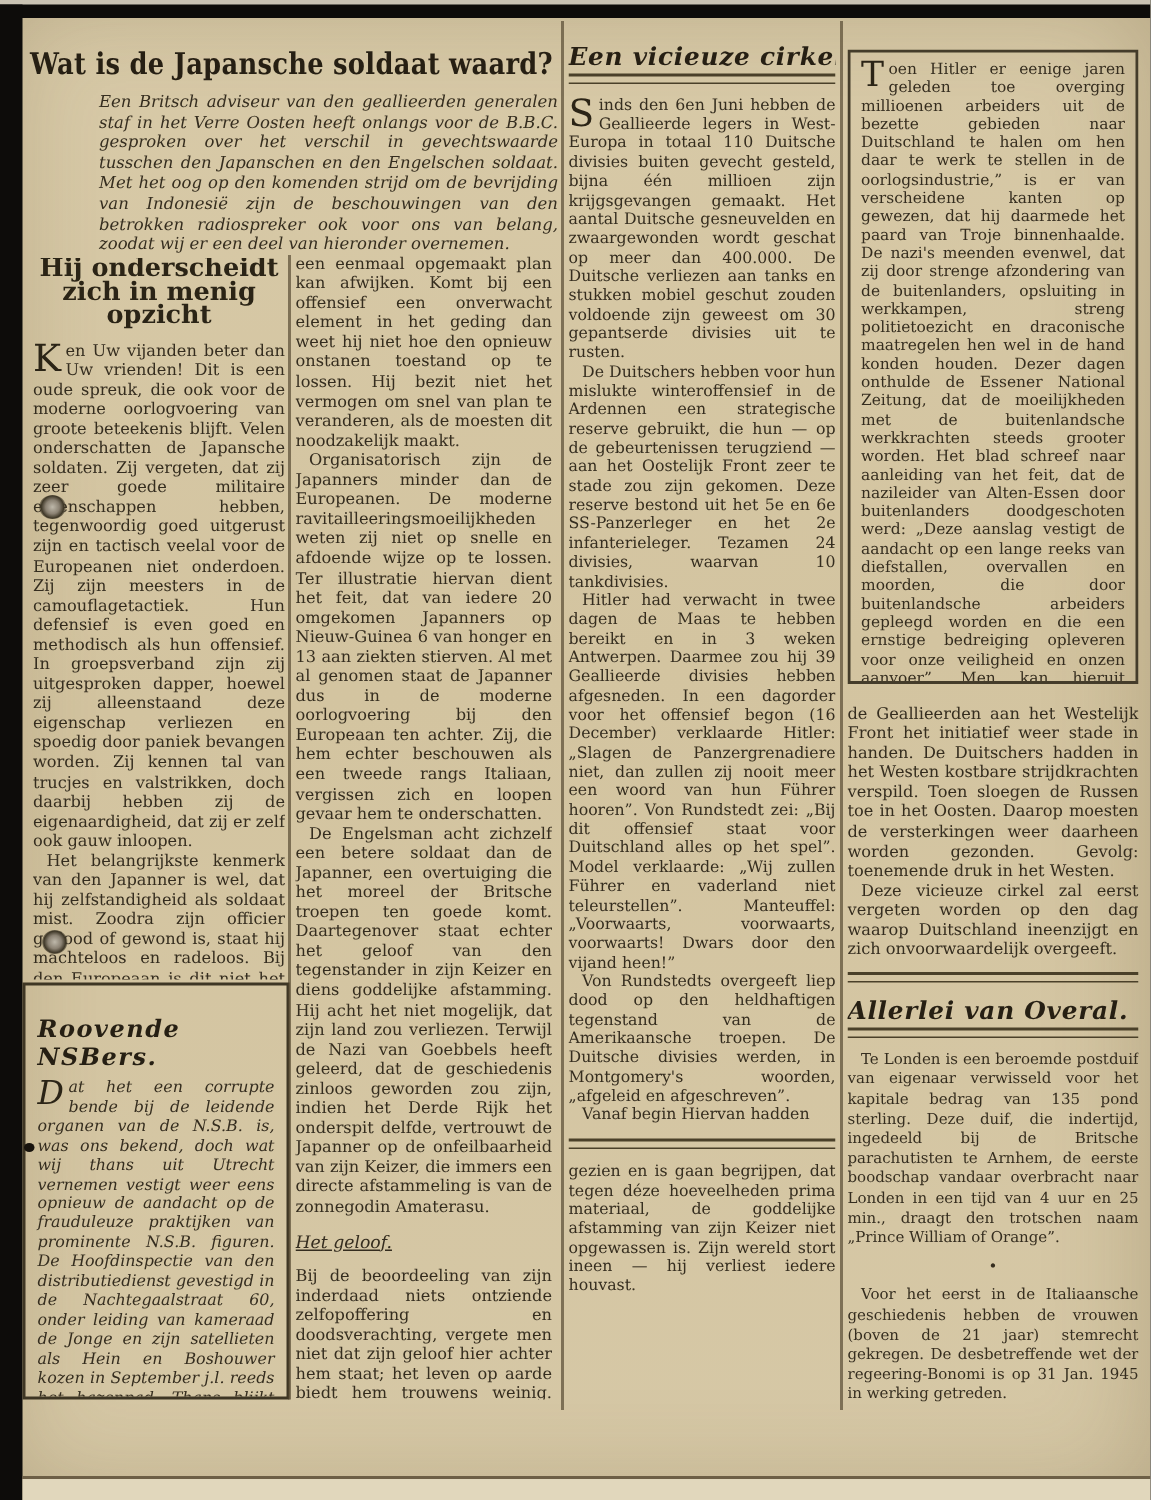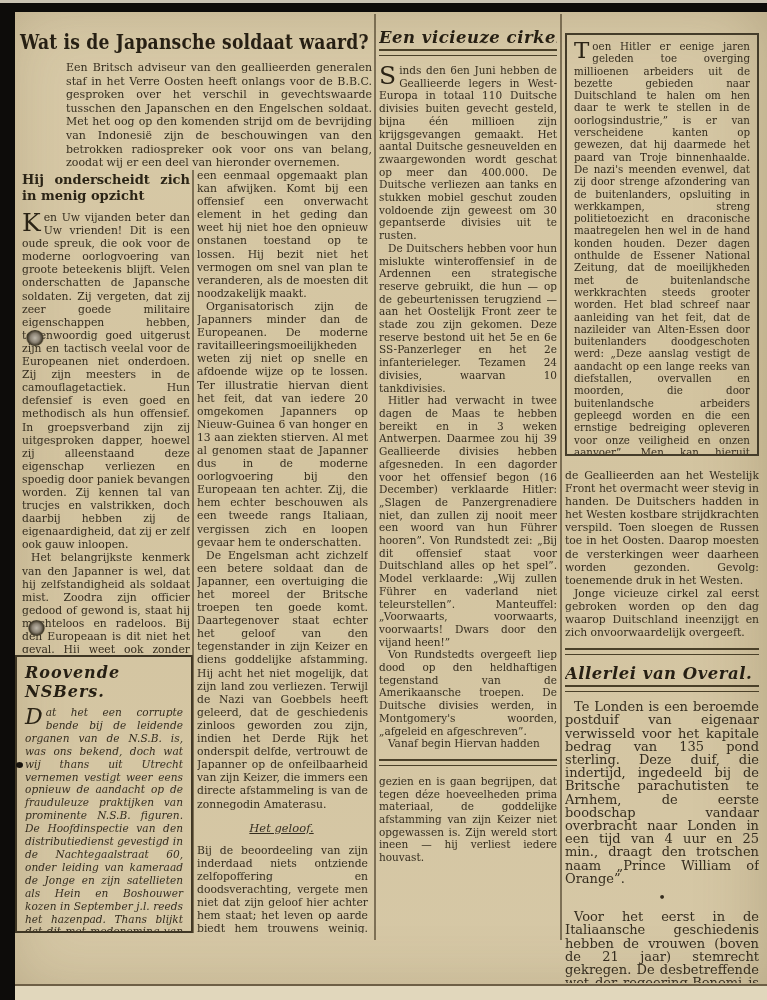--- a/index.html
+++ b/index.html
@@ -21,57 +21,57 @@
 
   .bottom-rule { position:absolute; left:15px; top:984px; width:752px; height:2px; background:#6d5f46; }
   .bottom-light { position:absolute; left:15px; top:986px; width:752px; height:14px; background:#e1d7bc; }
 
   .headline-block { position:absolute; left:20px; top:30px; width:352px; }
   .headline {
     font-size:20px; font-weight:bold; color:#261f13; white-space:nowrap;
     transform:scaleX(.86); transform-origin:0 50%; letter-spacing:.2px; margin:0;
   }
   .intro {
-    margin:7px 0 0 46px; width:306px; 
+    margin:7px 0 0 46px; width:306px; font-style:italic;
     font-size:11px; line-height:13.6px; text-align:justify;
   }
 
   .col { position:absolute; overflow:hidden; text-align:justify; }
   .col p { margin:0; font-size:10.8px; line-height:13.1px; }
   .col p + p { text-indent:9px; }
   .col1 { left:22px; top:172px; width:168px; height:481px; }
   .col2 { left:197px; top:169px; width:171px; height:764px; }
   .col3 { left:379px; top:28px; width:178px; height:910px; }
   .col3 p { font-size:10.5px; line-height:12.7px; }
   .col4 { left:565px; top:33px; width:194px; height:950px; }
 
   .subhead {
-    font-weight:bold; font-size:13px; line-height:15.5px;
+    text-align:center; font-weight:bold; font-size:17px; line-height:15.5px;
     margin:0 0 8px 0; color:#2b2416;
   }
   .dropcap { float:left; font-size:25px; line-height:21px; padding:1px 3px 0 0; color:#2b2416; }
 
-  .boxed { border:2.5px solid #3e3624; padding:6px 8px; box-sizing:border-box; overflow:hidden; }
+  .boxed { border:2.5px solid #3e3624; padding:19px 8px; box-sizing:border-box; overflow:hidden; }
   .nsb-box { position:absolute; left:15px; top:655px; width:178px; height:278px; }
   .nsb-title { font-weight:bold; font-style:italic; font-size:16px; letter-spacing:1px; margin:0 0 5px 0; color:#261f13; }
   .nsb-text { font-style:italic; font-size:10.6px; line-height:12.9px; text-align:justify; margin:0; }
   .nsb-text .dropcap { font-size:22px; line-height:19px; font-style:italic; }
 
   .sec-title { font-weight:bold; font-style:italic; font-size:16.5px; letter-spacing:.5px; margin:0 0 2px 0; color:#261f13; white-space:nowrap; }
   .double-rule { height:4px; border-top:2px solid #4a4029; border-bottom:1px solid #4a4029; margin:0 0 8px 0; }
   .mid-divider { height:4px; border-top:2px solid #4a4029; border-bottom:1px solid #4a4029; margin:9px 0; }
 
   .troje-box { border:2px solid #443c2a; padding:5px 7px 4px; box-sizing:border-box; height:423px; overflow:hidden; margin-bottom:13px; }
   .troje-title { font-weight:bold; font-style:italic; font-size:15px; letter-spacing:1px; margin:0 0 3px 0; color:#261f13; white-space:nowrap; }
   .troje-box p { font-size:10.3px; line-height:12.3px; }
   .troje-box .dropcap { font-size:23px; line-height:19px; }
 
-  .geloof { text-align:center; font-style:italic; font-size:11.5px; margin:10px 2px 9px 0; text-decoration:underline; }
+  .geloof { text-align:left; font-style:italic; font-size:11.5px; margin:10px 2px 9px 0; text-decoration:underline; }
 
-  .allerlei p { font-size:13px; line-height:13.2px; }
+  .allerlei p { font-size:10px; line-height:13.2px; }
   .allerlei p.indented { text-indent:9px; }
   .sep-dot { text-align:center !important; font-size:9px; margin:6px 0 !important; text-indent:0 !important; }
 
   .hole { position:absolute; border-radius:50%;
     background:radial-gradient(circle, #beb8aa 0%, #8b8273 38%, #3e3727 62%, rgba(62,55,39,0) 80%); }
   .hole1 { left:26px; top:330px; width:18px; height:16px; }
   .hole2 { left:28px; top:620px; width:17px; height:16px; }
   .ink-blot { position:absolute; left:16px; top:762px; width:7px; height:6px; border-radius:50%; background:#17130d; }
 </style>
 </head>
@@ -111,22 +111,22 @@
     <p>Von Rundstedts overgeeft liep dood op den heldhaftigen tegenstand van de Amerikaansche troepen. De Duitsche divisies werden, in Montgomery's woorden, „afgeleid en afgeschreven”.</p>
     <p>Vanaf begin Hiervan hadden</p>
     <div class="mid-divider"></div>
     <p>gezien en is gaan begrijpen, dat tegen déze hoeveelheden prima materiaal, de goddelijke afstamming van zijn Keizer niet opgewassen is. Zijn wereld stort ineen — hij verliest iedere houvast.</p>
   </div>
 
   <div class="col col4">
     <div class="troje-box">
       <p><span class="dropcap">T</span><span>oen Hitler er eenige jaren geleden toe overging millioenen arbeiders uit de bezette gebieden naar Duitschland te halen om hen daar te werk te stellen in de oorlogsindustrie,” is er van verscheidene kanten op gewezen, dat hij daarmede het paard van Troje binnenhaalde. De nazi's meenden evenwel, dat zij door strenge afzondering van de buitenlanders, opsluiting in werkkampen, streng politietoezicht en draconische maatregelen hen wel in de hand konden houden. Dezer dagen onthulde de Essener National Zeitung, dat de moeilijkheden met de buitenlandsche werkkrachten steeds grooter worden. Het blad schreef naar aanleiding van het feit, dat de nazileider van Alten-Essen door buitenlanders doodgeschoten werd: „Deze aanslag vestigt de aandacht op een lange reeks van diefstallen, overvallen en moorden, die door buitenlandsche arbeiders gepleegd worden en die een ernstige bedreiging opleveren voor onze veiligheid en onzen aanvoer”. Men kan hieruit afleiden, dat de sabotage en het verzet in Duitschland toenemen en dat de buitenlandsche arbeiders steeds meer gehoor geven aan de instructies, die Eisenhower hen den laatsten tijd gegeven heeft.</span></p>
     </div>
-    <p>de Geallieerden aan het Westelijk Front het overmacht weer stevig in handen. De Duitschers hadden in het Westen kostbare strijdkrachten verspild. Toen sloegen de Russen toe in het Oosten. Daarop moesten de versterkingen weer daarheen worden gezonden. Gevolg: toenemende druk in het Westen.</p>
-    <p>Jonge vicieuze cirkel zal eerst gebroken worden op den dag waarop Duitschland ineenzijgt en zich onvoorwaardelijk overgeeft.</p>
+    <p>de Geallieerden aan het Westelijk Front het initiatief weer stade in handen. De Duitschers hadden in het Westen kostbare strijdkrachten verspild. Toen sloegen de Russen toe in het Oosten. Daarop moesten de versterkingen weer daarheen worden gezonden. Gevolg: toenemende druk in het Westen.</p>
+    <p>Deze vicieuze cirkel zal eerst vergeten worden op den dag waarop Duitschland ineenzijgt en zich onvoorwaardelijk overgeeft.</p>
     <div class="mid-divider"></div>
     <div class="allerlei">
       <h2 class="sec-title">Allerlei van Overal.</h2>
       <div class="double-rule"></div>
       <p class="indented">Te Londen is een beroemde postduif van eigenaar verwisseld voor het kapitale bedrag van 135 pond sterling. Deze duif, die indertijd, ingedeeld bij de Britsche parachutisten te Arnhem, de eerste boodschap vandaar overbracht naar Londen in een tijd van 4 uur en 25 min., draagt den trotschen naam „Prince William of Orange”.</p>
       <p class="sep-dot">•</p>
       <p class="indented">Voor het eerst in de Italiaansche geschiedenis hebben de vrouwen (boven de 21 jaar) stemrecht gekregen. De desbetreffende wet der regeering-Bonomi is op 31 Jan. 1945 in werking getreden.</p>
     </div>
   </div>
 

